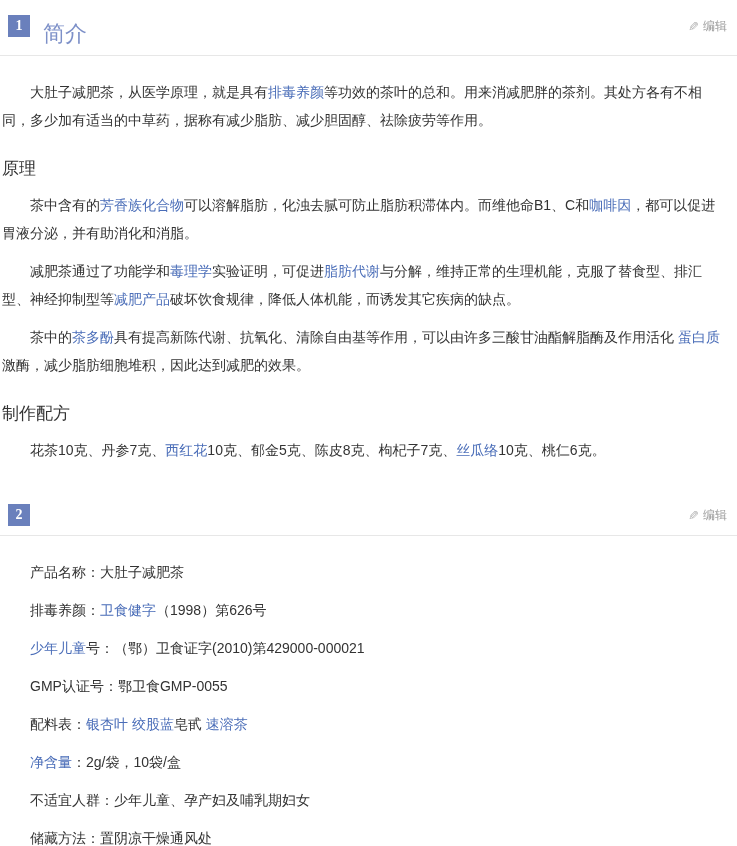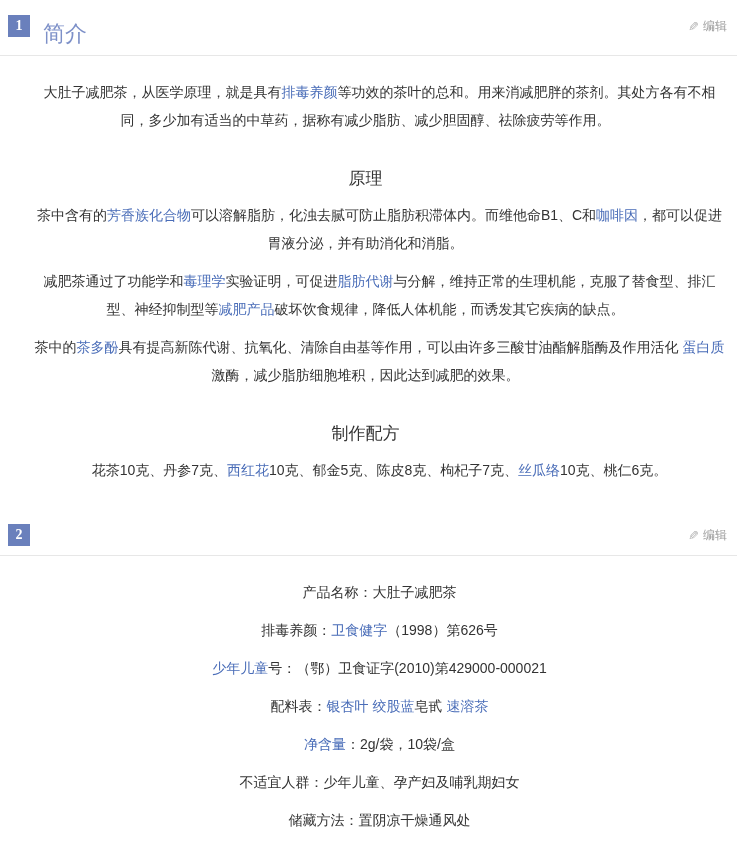--- a/index.html
+++ b/index.html
@@ -66,32 +66,31 @@
     cursor:pointer;
   }
   .edit-icon{
     font-size:13px;
     color:#b0b0b0;
     transform:scaleX(-1);
     display:inline-block;
   }
   .sec-body{
     padding:12px 8px 4px 2px;
-    text-align:center;
   }
   .para{
     margin:10px 0;
     font-size:14px;
     line-height:28px;
     text-indent:2em;
     color:var(--body-text);
     word-break:break-all;
   }
   .sub-heading{
-    margin:32px 0 8px;
+    margin:22px 0 8px;
     font-size:17px;
     font-weight:normal;
     color:var(--heading);
     line-height:25px;
     text-indent:0;
   }
   .text-link{
     color:var(--link);
     text-decoration:none;
     cursor:pointer;
@@ -127,19 +126,20 @@
         <span class="sec-num">2</span>
         <a class="edit" href="javascript:void(0)">
           <span class="edit-icon">✎</span>
           <span class="edit-label">编辑</span>
         </a>
       </div>
       <div class="sec-body">
         <p class="para"><span>产品名称：大肚子减肥茶</span></p>
         <p class="para"><span>排毒养颜：</span><a class="text-link" href="javascript:void(0)">卫食健字</a><span>（1998）第626号</span></p>
         <p class="para"><a class="text-link" href="javascript:void(0)">少年儿童</a><span>号：（鄂）卫食证字(2010)第429000-000021</span></p>
+        <p class="para"><span>GMP认证号：鄂卫食GMP-0055</span></p>
         <p class="para"><span>配料表：</span><a class="text-link" href="javascript:void(0)">银杏叶</a><span> </span><a class="text-link" href="javascript:void(0)">绞股蓝</a><span>皂甙 </span><a class="text-link" href="javascript:void(0)">速溶茶</a></p>
         <p class="para"><a class="text-link" href="javascript:void(0)">净含量</a><span>：2g/袋，10袋/盒</span></p>
         <p class="para"><span>不适宜人群：少年儿童、孕产妇及哺乳期妇女</span></p>
         <p class="para"><span>储藏方法：置阴凉干燥通风处</span></p>
       </div>
     </section>
   </main>
 
 </body></html>

